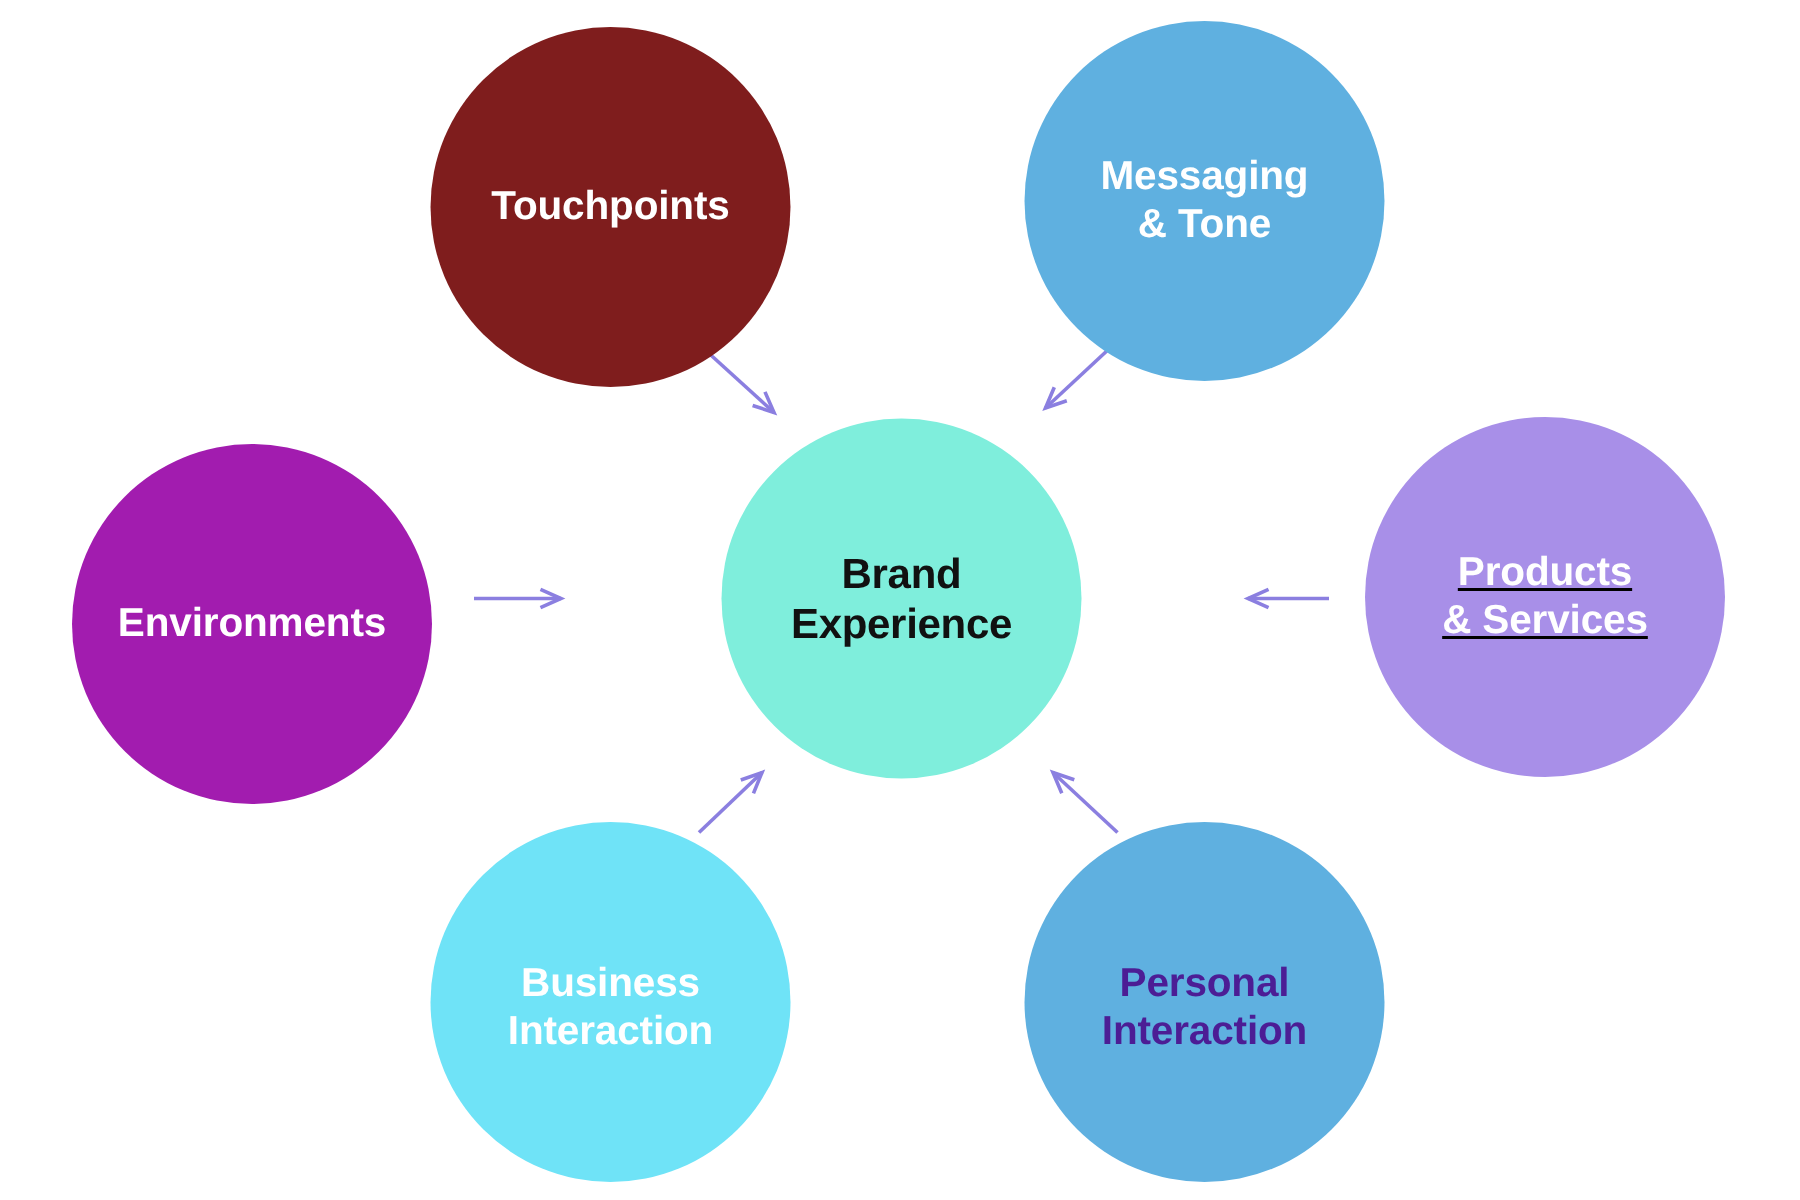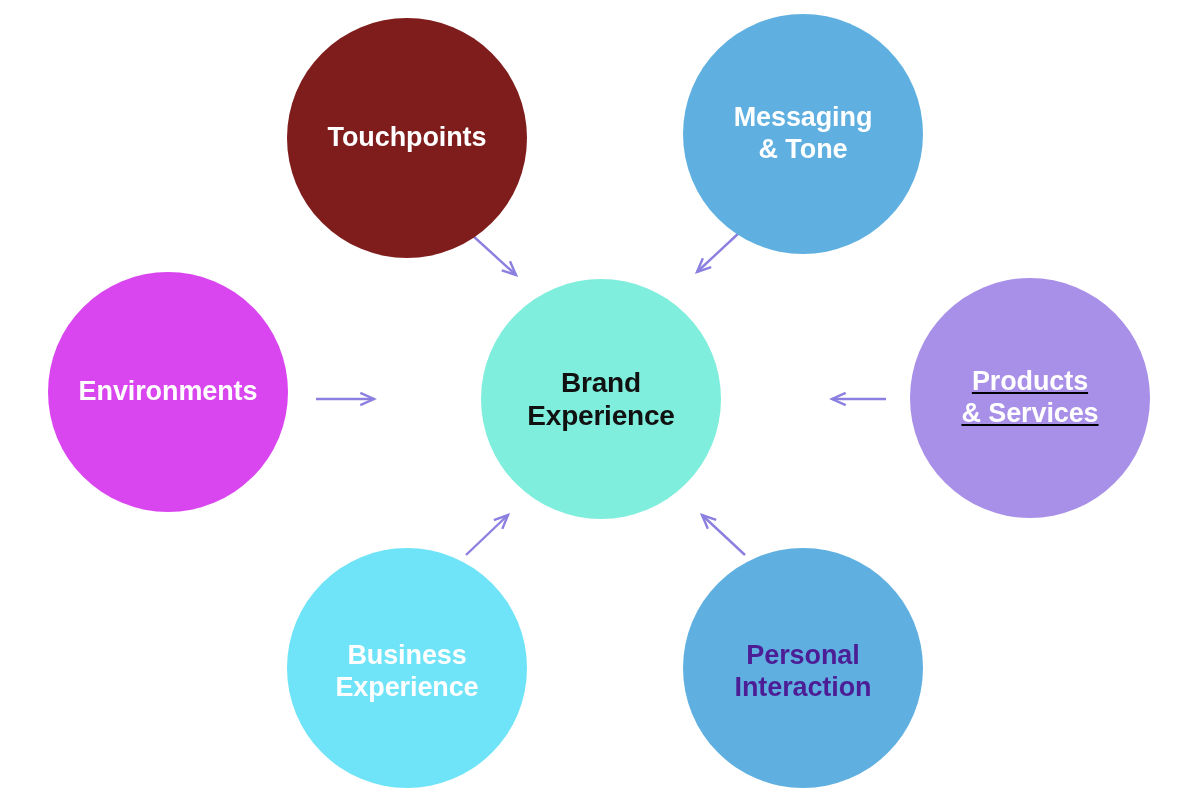--- a/index.html
+++ b/index.html
@@ -98,30 +98,30 @@
   </div>
 
   <div id="satellites">
       <div class="node satellite" id="node-touchpoints" style="width: 240px; height: 240px; left: 287px; top: 18px; background: #7f1d1d; overflow: visible;">
         <span class="node-label wide" style="color: rgb(255, 255, 255);">Touchpoints</span>
       </div>
       <div class="node satellite" id="node-messaging-and-tone" style="width: 240px; height: 240px; left: 683px; top: 14px; background: rgb(95, 176, 224); overflow: visible;">
         <span class="node-label" style="color: rgb(255, 255, 255);">Messaging
 &amp; Tone</span>
       </div>
-      <div class="node satellite" id="node-environments" style="width: 240px; height: 240px; left: 48px; top: 272px; background: #d946ef; overflow: visible;">
+      <div class="node satellite" id="node-environments" style="width: 240px; height: 240px; left: 48px; top: 296px; background: #a21caf; overflow: visible;">
         <span class="node-label wide" style="color: rgb(255, 255, 255);">Environments</span>
       </div>
       <div class="node satellite" id="node-products-and-services" style="width: 240px; height: 240px; left: 910px; top: 278px; background: rgb(168, 143, 232); overflow: visible; text-decoration: underline;">
         <span class="node-label" style="color: rgb(255, 255, 255);">Products
 &amp; Services</span>
       </div>
       <div class="node satellite" id="node-business-operations" style="width: 240px; height: 240px; left: 287px; top: 548px; background: rgb(111, 227, 247); overflow: visible;">
         <span class="node-label" style="color: rgb(255, 255, 255); transform: translateY(4px);">Business
-Experience</span>
+Interaction</span>
       </div>
       <div class="node satellite" id="node-personal-interaction" style="width: 240px; height: 240px; left: 683px; top: 548px; background: rgb(95, 176, 224); overflow: visible;">
         <span class="node-label" style="color: #4c1d95; transform: translateY(4px);">Personal
 Interaction</span>
       </div>
     </div>
 
 </div>
 
 </body></html>

